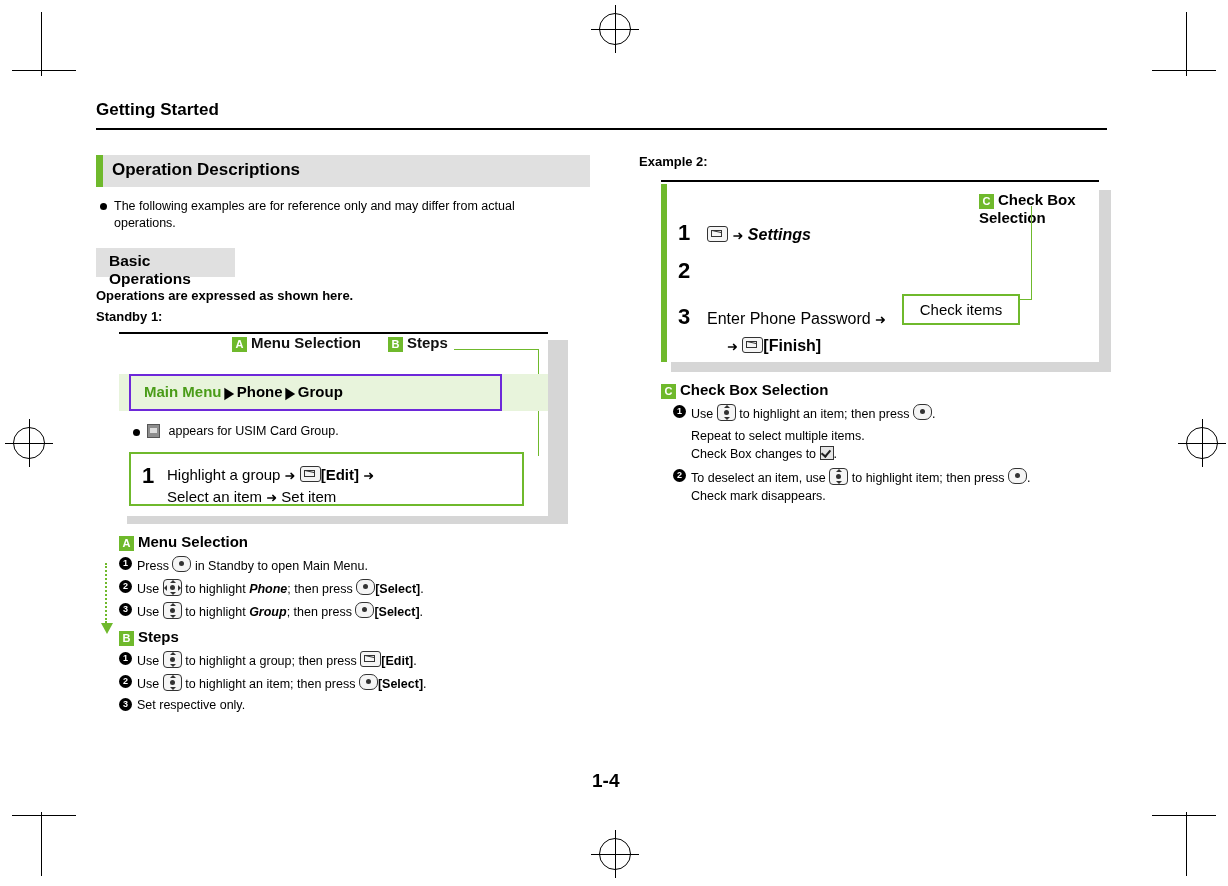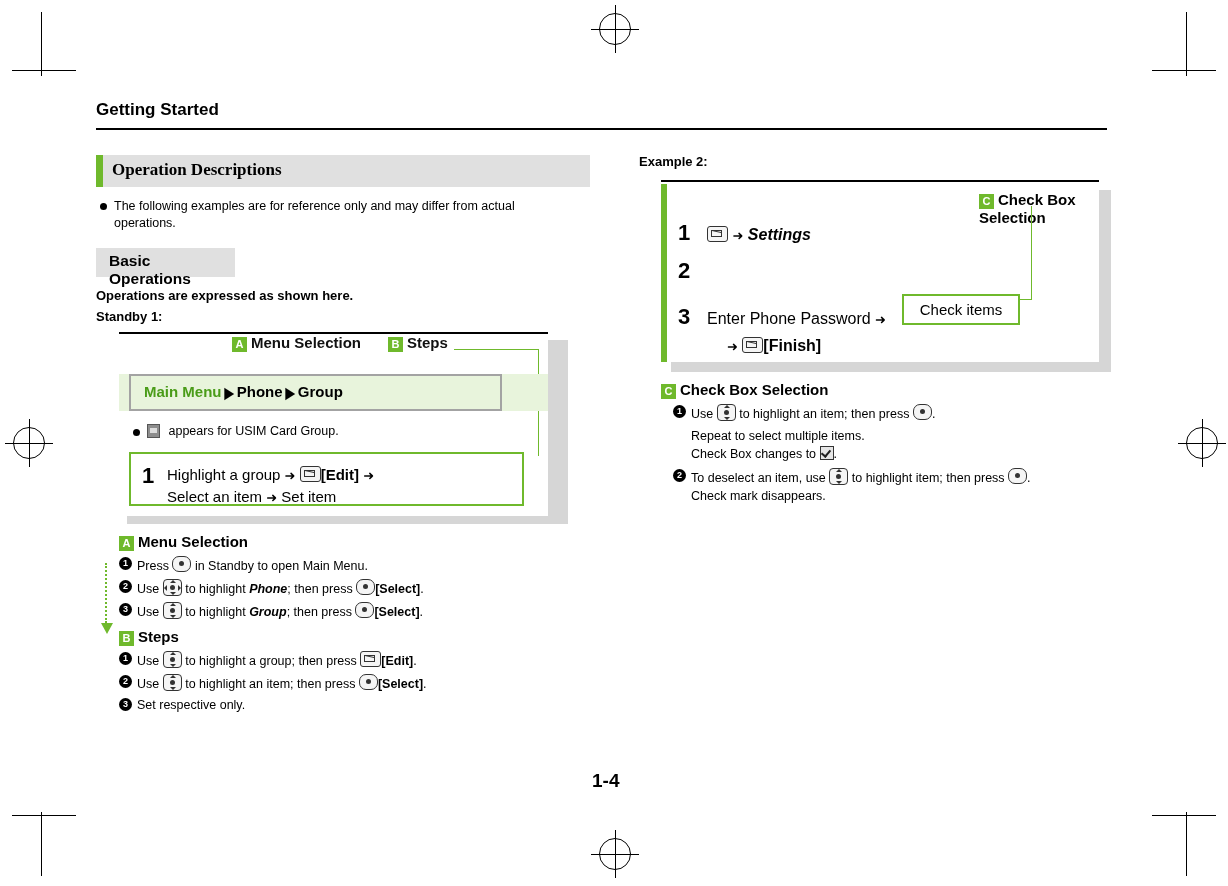--- a/index.html
+++ b/index.html
@@ -48,21 +48,20 @@
     width: 1011px; height: 2px;
     background: #000;
   }
 
   
   .section-bar {
     position: absolute;
     left: 96px; top: 155px;
     width: 494px; height: 32px;
     background: #e0e0e0;
-    font-family: Liberation Serif, serif;
   }
   .section-bar .accent {
     position: absolute;
     left: 0; top: 0;
     width: 7px; height: 32px;
     background: #6fb92c;
   }
   .section-bar .txt {
     position: absolute;
     left: 16px; top: 5px;
@@ -174,21 +173,21 @@
   .fig1 .green-bg {
     position: absolute;
     left: 0; top: 40px;
     width: 429px; height: 37px;
     background: #e8f4dc;
   }
   .fig1 .menubox {
     position: absolute;
     left: 10px; top: 40px;
     width: 373px; height: 37px;
-    border: 2px solid #a3a3a3;
+    border: 2px solid #6d28d9;
     background: #e8f4dc;
     box-sizing: border-box;
   }
   .fig1 .menubox .inner {
     position: absolute;
     left: 13px; top: 7px;
     font-size: 15px;
     font-weight: bold;
   }
   .fig1 .menubox .mm { color: #4a9c19; }

